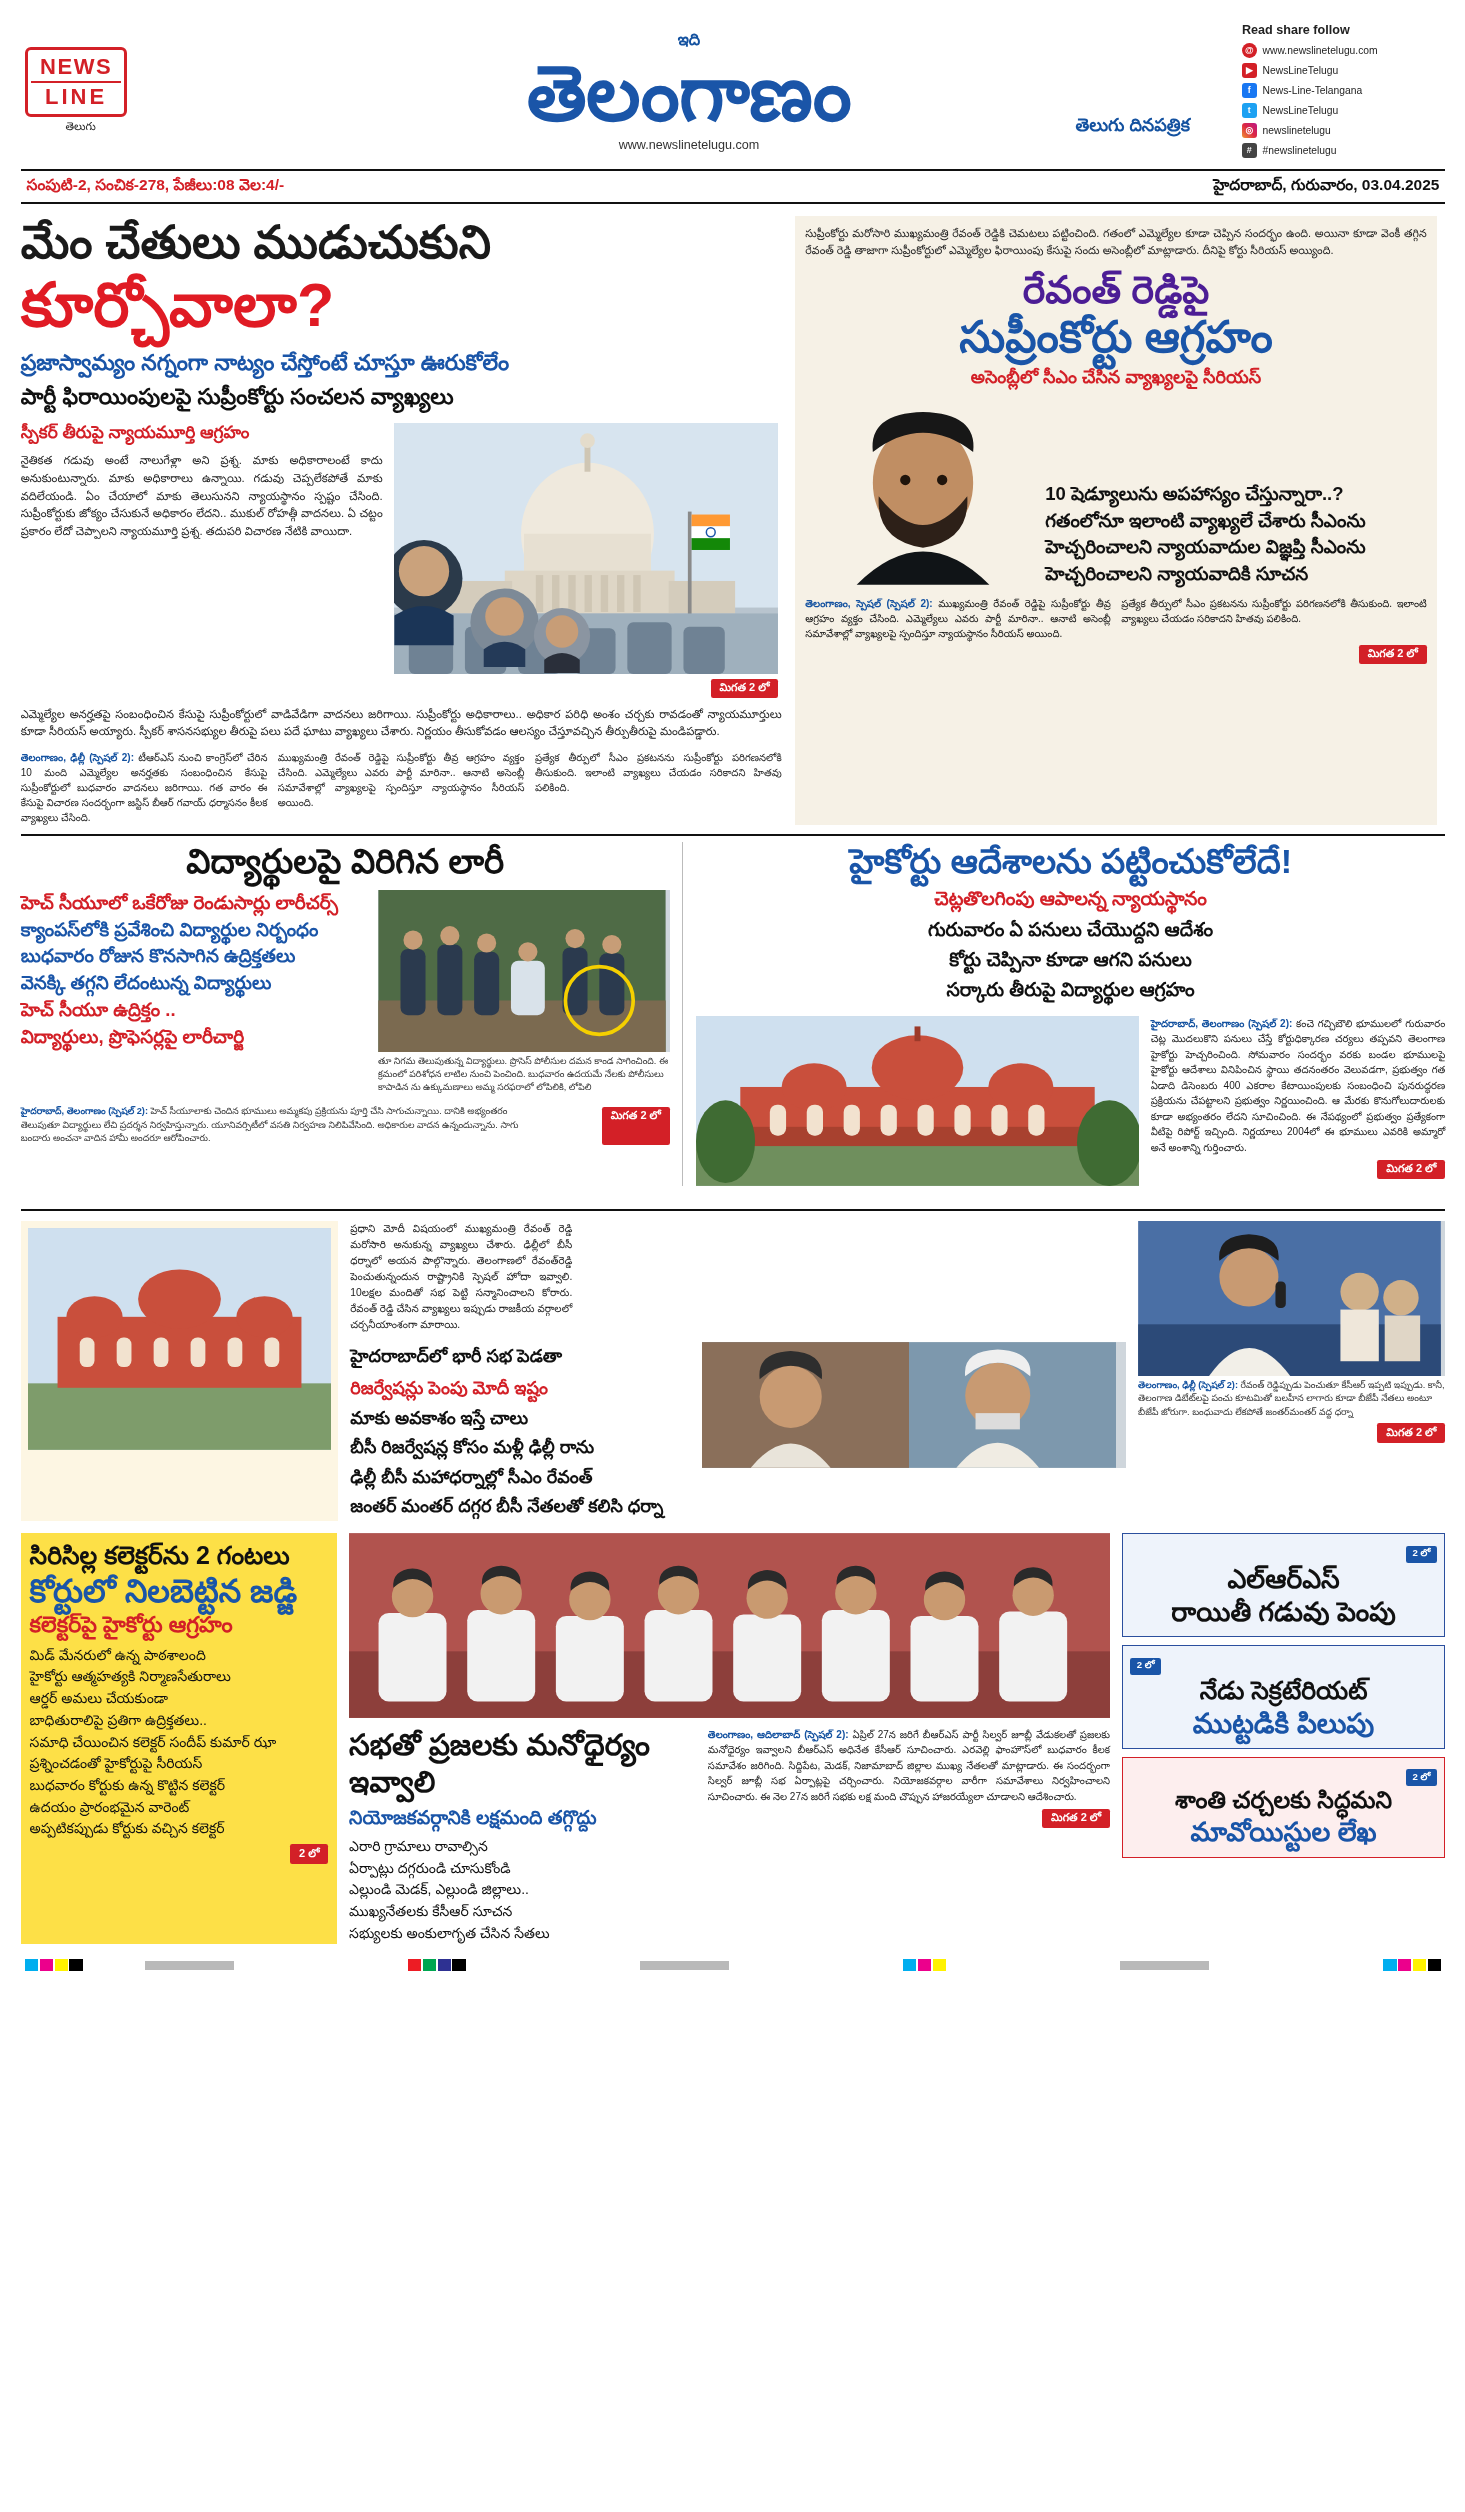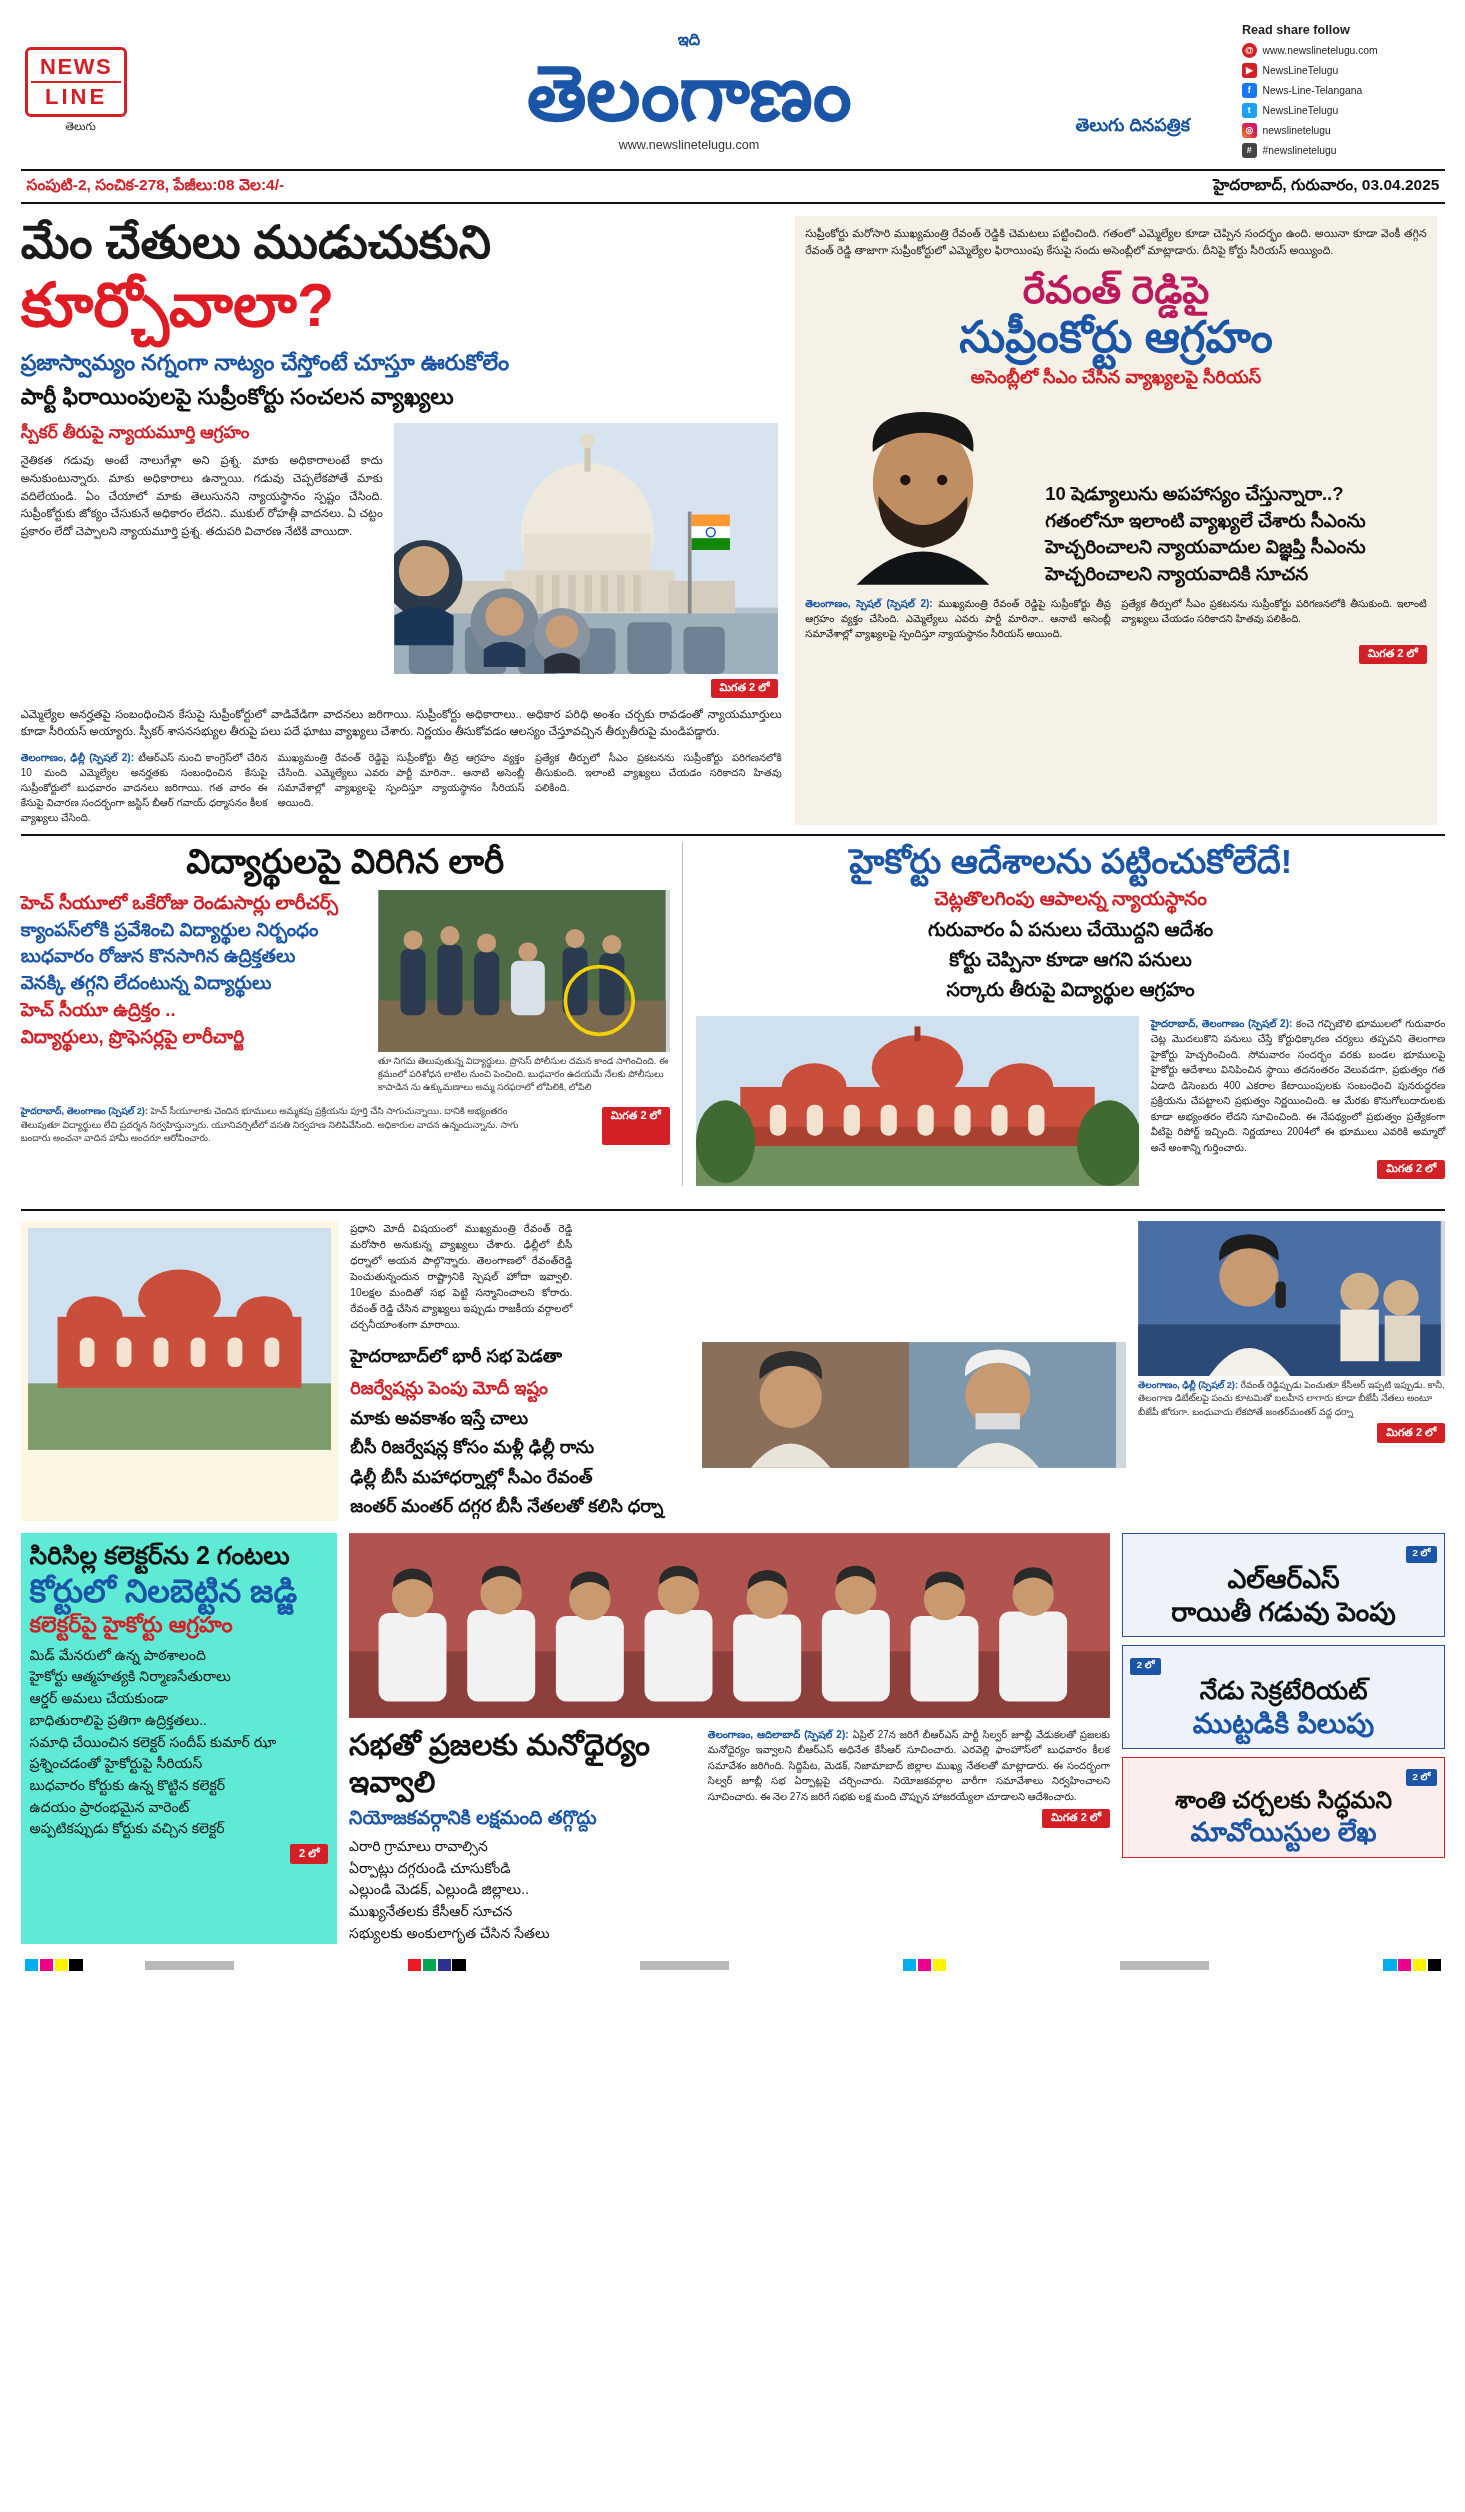--- a/index.html
+++ b/index.html
@@ -69,21 +69,21 @@
   .photo { background:#cfd6dc; position:relative; overflow:hidden; }
   .ph-sky { background:linear-gradient(#bcd3e8,#e8eef3); }
 
   .pill-row { display:flex; justify-content:flex-end; margin-top:4.4px; }
   .pill { background:#d32027; color:#fff; font-size:11px; font-weight:bold; padding:2.2px 8.9px; border-radius:2.2px;}
   .credit-blue { color:#1452a0; font-weight:bold; }
 
   .three-cols { display:flex; gap:10.3px; margin-top:8.9px; }
   .three-cols .c { flex:1; font-size:10px; line-height:1.5; text-align:justify; color:#1b1b1b;}
 
-  .rt-head1 { font-size:38px; font-weight:bold; color:#be185d; text-align:center; line-height:1.1;}
+  .rt-head1 { font-size:38px; font-weight:bold; color:#4c1d95; text-align:center; line-height:1.1;}
   .rt-head2 { font-size:44px; font-weight:bold; color:#1a55a8; text-align:center; line-height:1.1; margin-top:1.5px;}
   .rt-sub { font-size:17.7px; font-weight:bold; color:#d32027; text-align:center; margin-top:5.9px;}
   .rt-top { font-size:11px; line-height:1.55; text-align:justify; color:#1b1b1b; }
   .rt-body { display:flex; gap:10.3px; margin-top:7.4px; }
   .rt-body .c { flex:1; font-size:10px; line-height:1.5; text-align:justify; }
   .rt-quote { font-size:18.5px; line-height:1.45; color:#111; font-weight:bold; }
 
   
   .band { display:flex; gap:13.3px; margin-top:9px; border-top:2.2px solid #111; padding-top:6px; }
   .b2-left { width:665px; border-right:1.5px solid #bbb; padding-right:11.8px;}
@@ -98,21 +98,21 @@
   
   .band3 { display:flex; gap:11.8px; margin-top:23px; border-top:2.2px solid #111; padding-top:10.3px; }
   .b3-a { width:318px; background:#fdf6e3; padding:7.4px; }
   .b3-b { width:783px; }
   .b3-c { width:310px; }
   .mega-blk { font-size:35px; font-weight:bold; color:#111; text-align:center; line-height:1.1;}
   .mega-blue { font-size:46px; font-weight:bold; color:#1a55a8; text-align:center; line-height:1.1;}
 
   
   .band4 { display:flex; gap:11.8px; margin-top:11.8px; }
-  .b4-a { width:318px; background:#5eead4; padding:7.4px 8.9px; }
+  .b4-a { width:318px; background:#fde047; padding:7.4px 8.9px; }
   .b4-b { width:761px; }
   .b4-c { width:325px; }
   .hl-blk { font-size:25px; font-weight:bold; color:#111; line-height:1.25; }
   .hl-blue { font-size:32px; font-weight:bold; color:#1a55a8; line-height:1.25; }
   .hl-red { font-size:22px; font-weight:bold; color:#d32027; line-height:1.25; }
   .mini-list { font-size:14px; line-height:1.55; color:#111; margin-top:5.9px;}
   .box-blue { border:1.5px solid #2b4f9e; background:#eef3fb; padding:7.4px; margin-bottom:7.4px;}
   .box-red { border:1.5px solid #d32027; background:#fdeeee; padding:7.4px; }
 
   .pill-sm { background:#1a55a8; color:#fff; font-size:9.6px; font-weight:bold; padding:1.5px 6.6px; border-radius:2.2px;}

